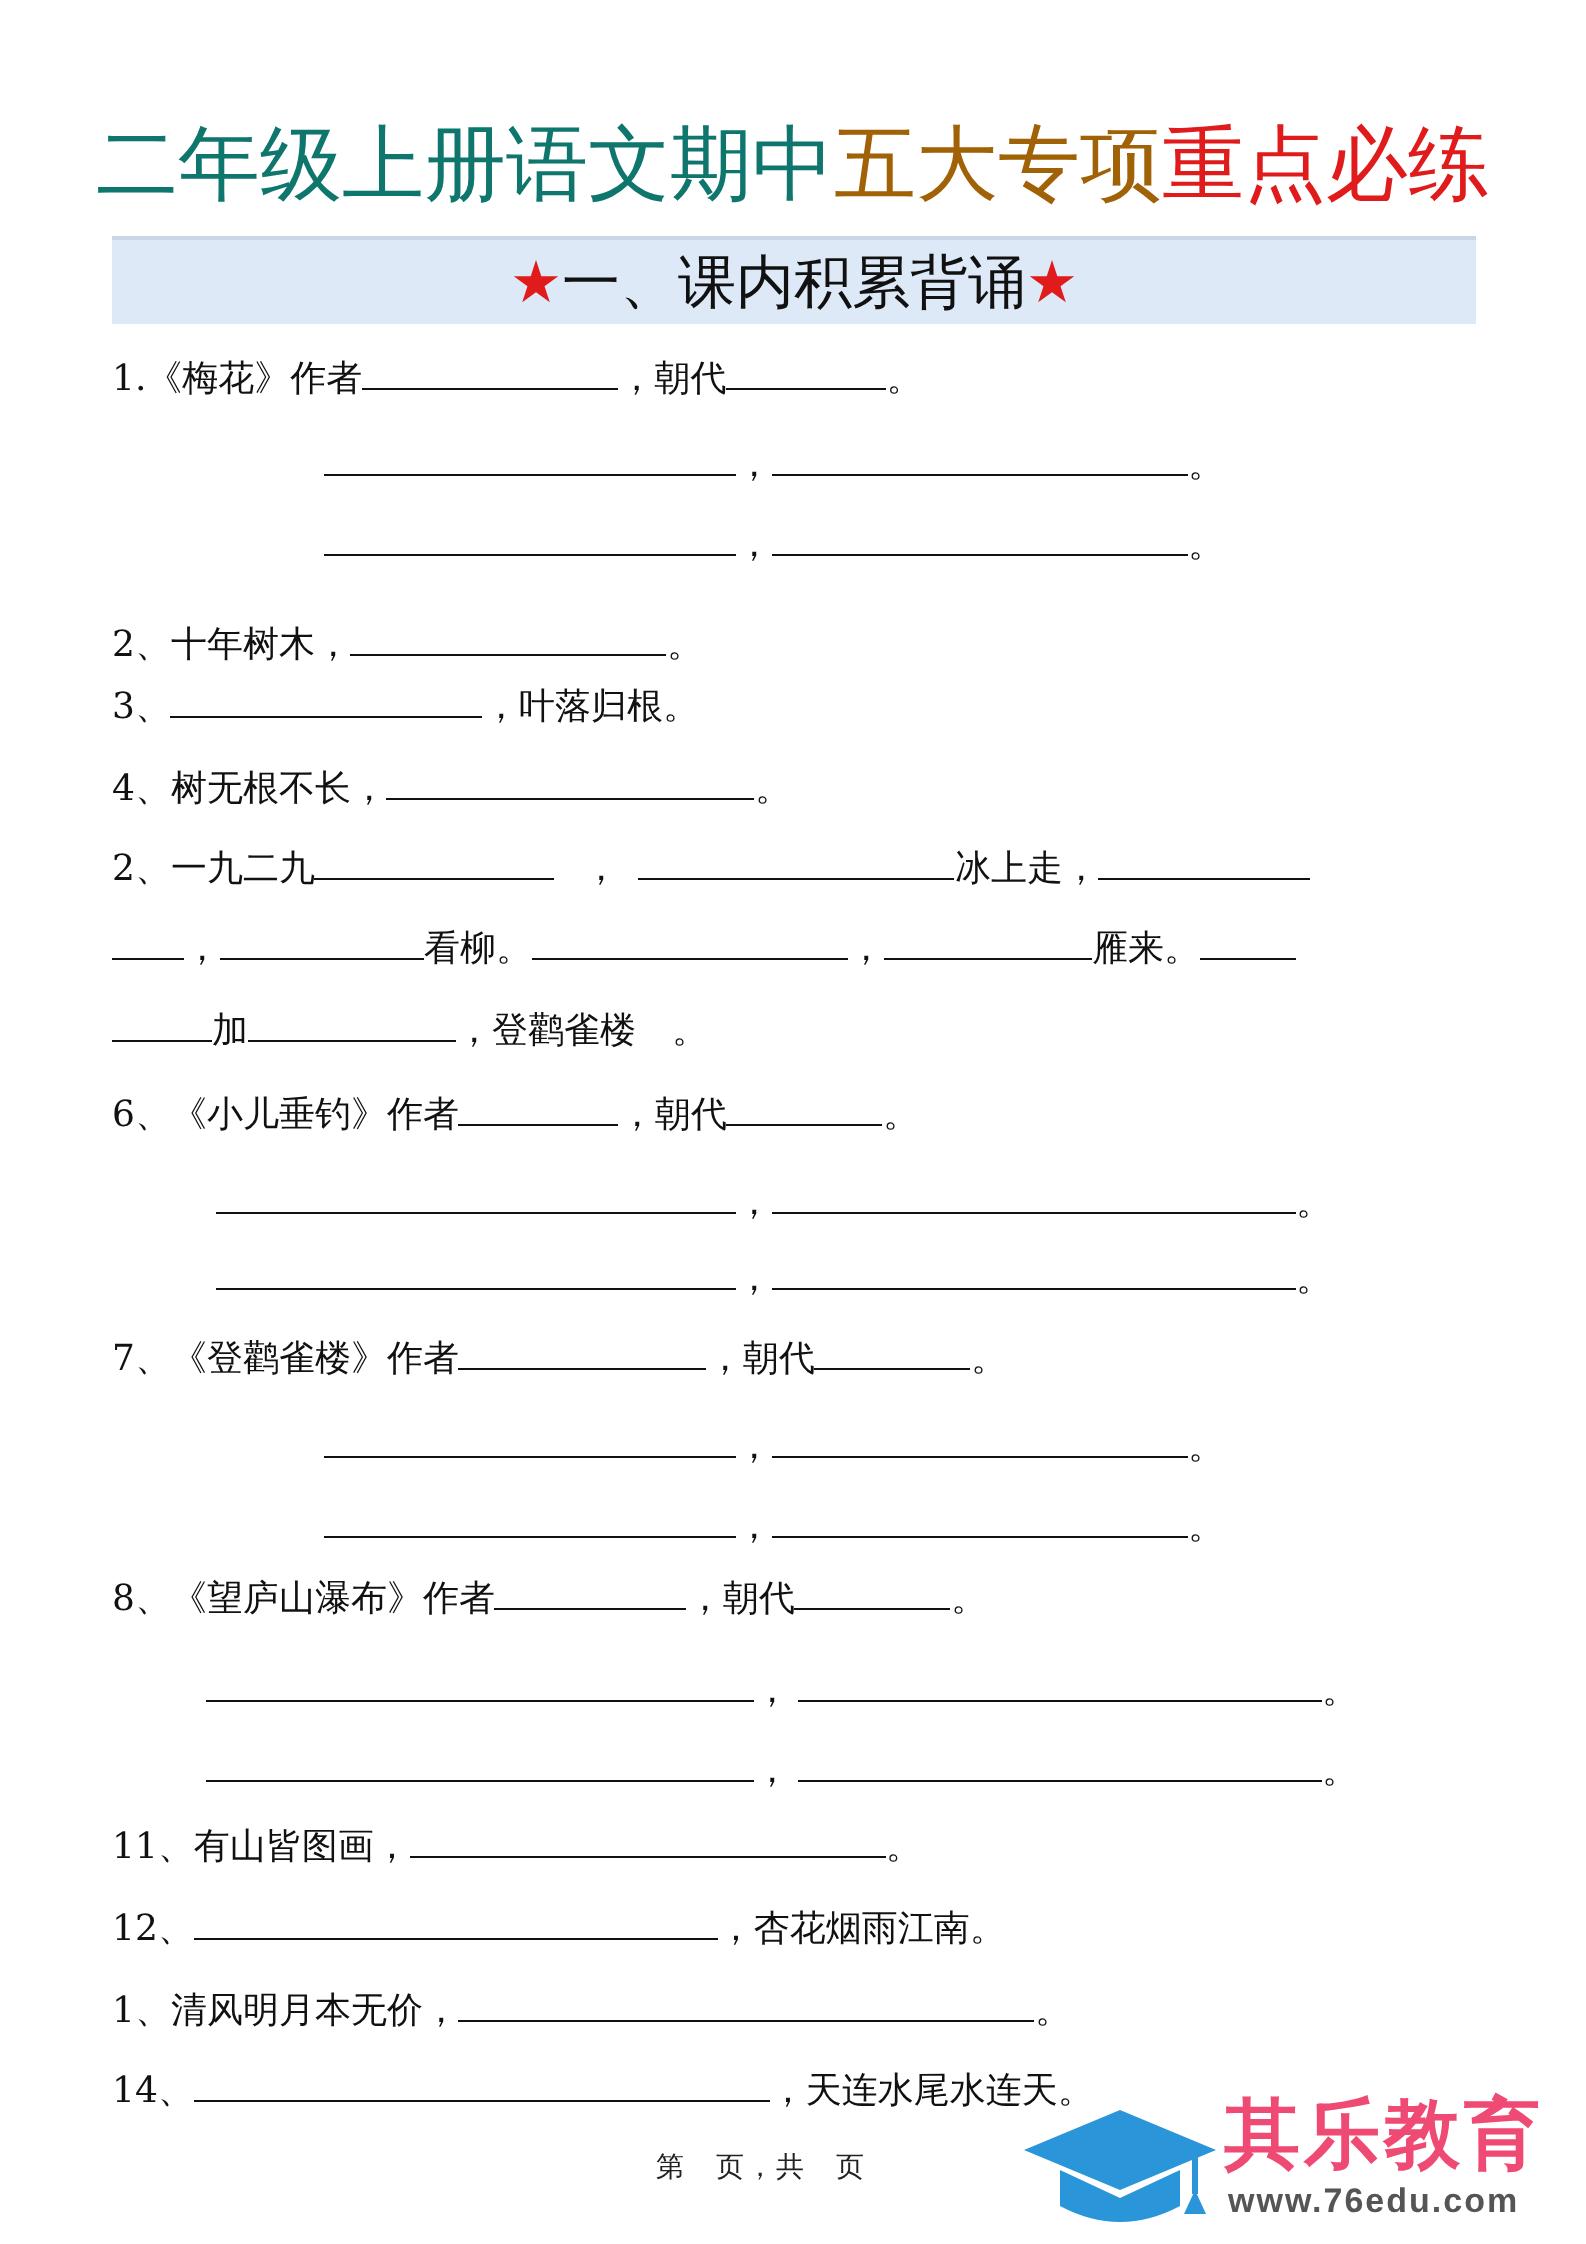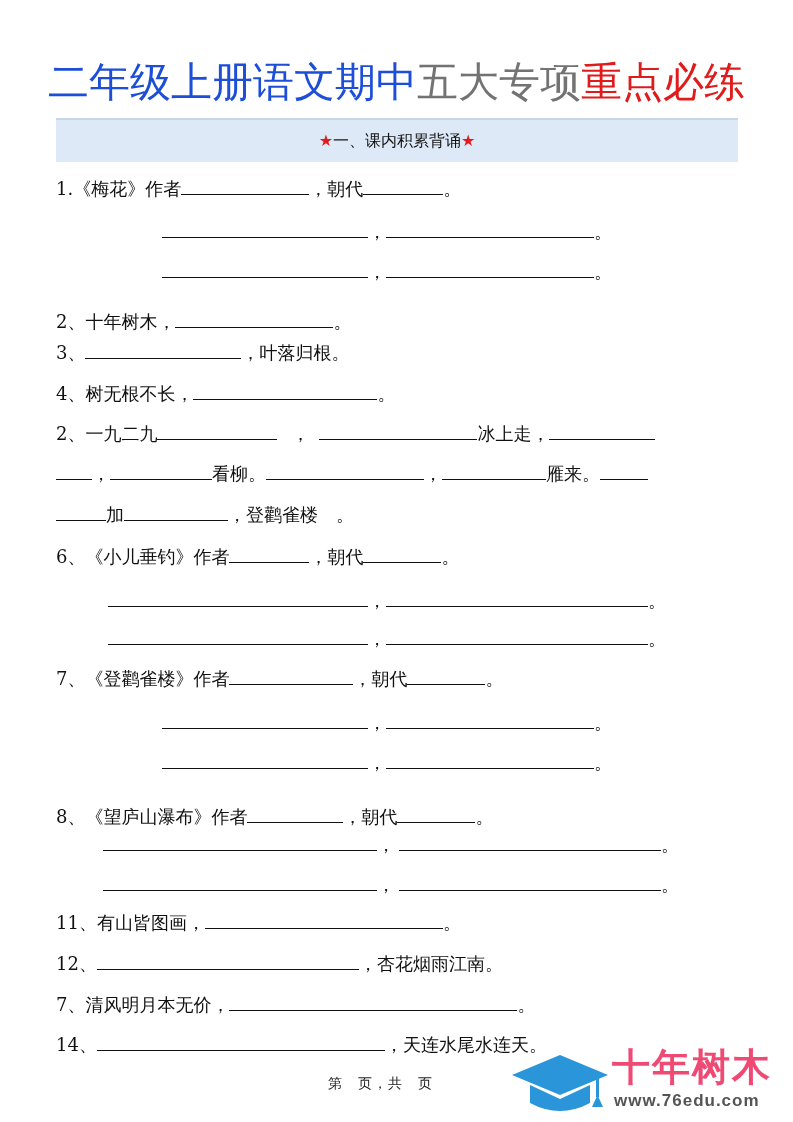--- a/index.html
+++ b/index.html
@@ -1,28 +1,28 @@
 <!DOCTYPE html>
 <html><head>
 <meta charset="utf-8">
 <style>
   html, body { margin:0; padding:0; background:#ffffff; }
   body { width:793px; height:1122px; position:relative; overflow:hidden;
          font-family:"DejaVu Serif","Liberation Serif",serif; color:#111; }
   .title { position:absolute; left:0; width:793px; top:52px; text-align:center;
            font-family:"DejaVu Sans","Liberation Sans",sans-serif; font-size:41px;
            line-height:60px; letter-spacing:0px; white-space:nowrap; }
-  .title .black { color:#1d4ed8; }
-  .title .blue { color:#737373;text-align:center; }
+  .title .black { color:#0f766e; }
+  .title .blue { color:#a16207;text-align:center; }
   .title .red { color:#e01b1b; }
   .section-bar { position:absolute; left:56px; top:118px; width:682px; height:42px;
                  background:#dde9f7; border-top:2px solid #c9d6e6; }
   .section-title { position:absolute; left:0; right:0; top:0; height:42px; line-height:42px;
                    text-align:center; font-family:"DejaVu Sans","Liberation Sans",sans-serif;
-                   font-size:16px; color:#111; }
+                   font-size:29px; color:#111; }
   .star { color:#e01b1b; }
   .line { position:absolute; font-size:18px; line-height:30px; white-space:nowrap; }
   .blank { display:inline-block; border-bottom:1.6px solid #111; height:22px; vertical-align:baseline; }
   .footer { position:absolute; top:1075px; left:328px; font-size:14px;
             font-family:"DejaVu Sans","Liberation Sans",sans-serif; color:#222; letter-spacing:1px; }
   .logo { position:absolute; left:512px; top:1045px; width:270px; height:72px; }
   .logo-text { position:absolute; left:100px; top:0; font-family:"DejaVu Sans","Liberation Sans",sans-serif;
                font-size:38px; font-weight:bold; color:#ef4a74; letter-spacing:2px; line-height:44px; }
   .logo-url { position:absolute; left:102px; top:46px; font-family:Liberation Sans, sans-serif;
               font-size:17px; font-weight:bold; color:#555; letter-spacing:1px; }
@@ -84,47 +84,47 @@
 <div class="line" style="left:56px;top:662px">
   <span>7、《登鹳雀楼》作者</span><span class="blank" style="width:124px"></span><span>，朝代</span><span class="blank" style="width:78px"></span><span>。</span>
 </div>
 <div class="line" style="left:162px;top:706px">
   <span class="blank" style="width:206px"></span><span>，</span><span class="blank" style="width:208px"></span><span>。</span>
 </div>
 <div class="line" style="left:162px;top:746px">
   <span class="blank" style="width:206px"></span><span>，</span><span class="blank" style="width:208px"></span><span>。</span>
 </div>
 
-<div class="line" style="left:56px;top:800px">
+<div class="line" style="left:56px;top:782px">
   <span>8、《望庐山瀑布》作者</span><span class="blank" style="width:96px"></span><span>，朝代</span><span class="blank" style="width:78px"></span><span>。</span>
 </div>
 <div class="line" style="left:103px;top:828px">
   <span class="blank" style="width:274px"></span><span style="margin-right:4px">，</span><span class="blank" style="width:262px"></span><span>。</span>
 </div>
 <div class="line" style="left:103px;top:868px">
   <span class="blank" style="width:274px"></span><span style="margin-right:4px">，</span><span class="blank" style="width:262px"></span><span>。</span>
 </div>
 
 <div class="line" style="left:56px;top:906px">
   <span>11、有山皆图画，</span><span class="blank" style="width:238px"></span><span>。</span>
 </div>
 <div class="line" style="left:56px;top:947px">
   <span>12、</span><span class="blank" style="width:262px"></span><span>，杏花烟雨江南。</span>
 </div>
 <div class="line" style="left:56px;top:988px">
-  <span>7、清风明月本无价，</span><span class="blank" style="width:288px"></span><span>。</span>
+  <span>1、清风明月本无价，</span><span class="blank" style="width:288px"></span><span>。</span>
 </div>
 <div class="line" style="left:56px;top:1028px">
   <span>14、</span><span class="blank" style="width:288px"></span><span>，天连水尾水连天。</span>
 </div>
 
 <div class="footer">第　页，共　页</div>
 
 <div class="logo">
   <svg class="cap" width="96" height="60" viewBox="0 0 96 60">
     <polygon points="48,0 96,20 48,40 0,20" fill="#2b95d9"></polygon>
     <path d="M18,30 L18,48 Q48,64 78,48 L78,30 L48,44 Z" fill="#2b95d9"></path>
     <rect x="84" y="20" width="3" height="22" fill="#2b95d9"></rect>
     <polygon points="85.5,40 80,52 91,52" fill="#2b95d9"></polygon>
   </svg>
-  <div class="logo-text">十年树木</div>
+  <div class="logo-text">其乐教育</div>
   <div class="logo-url">www.76edu.com</div>
 </div>
 
 </body></html>

